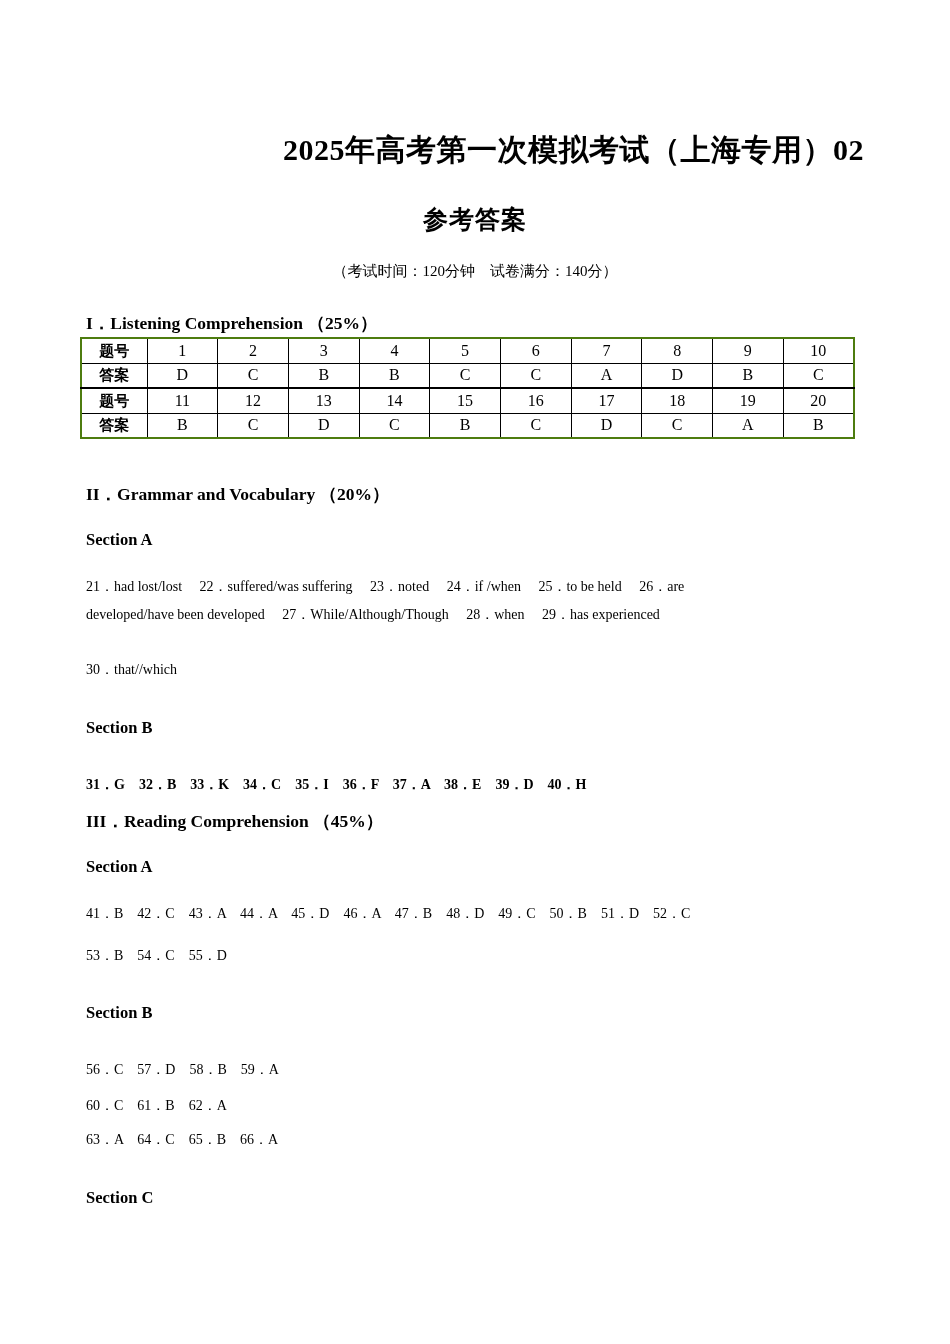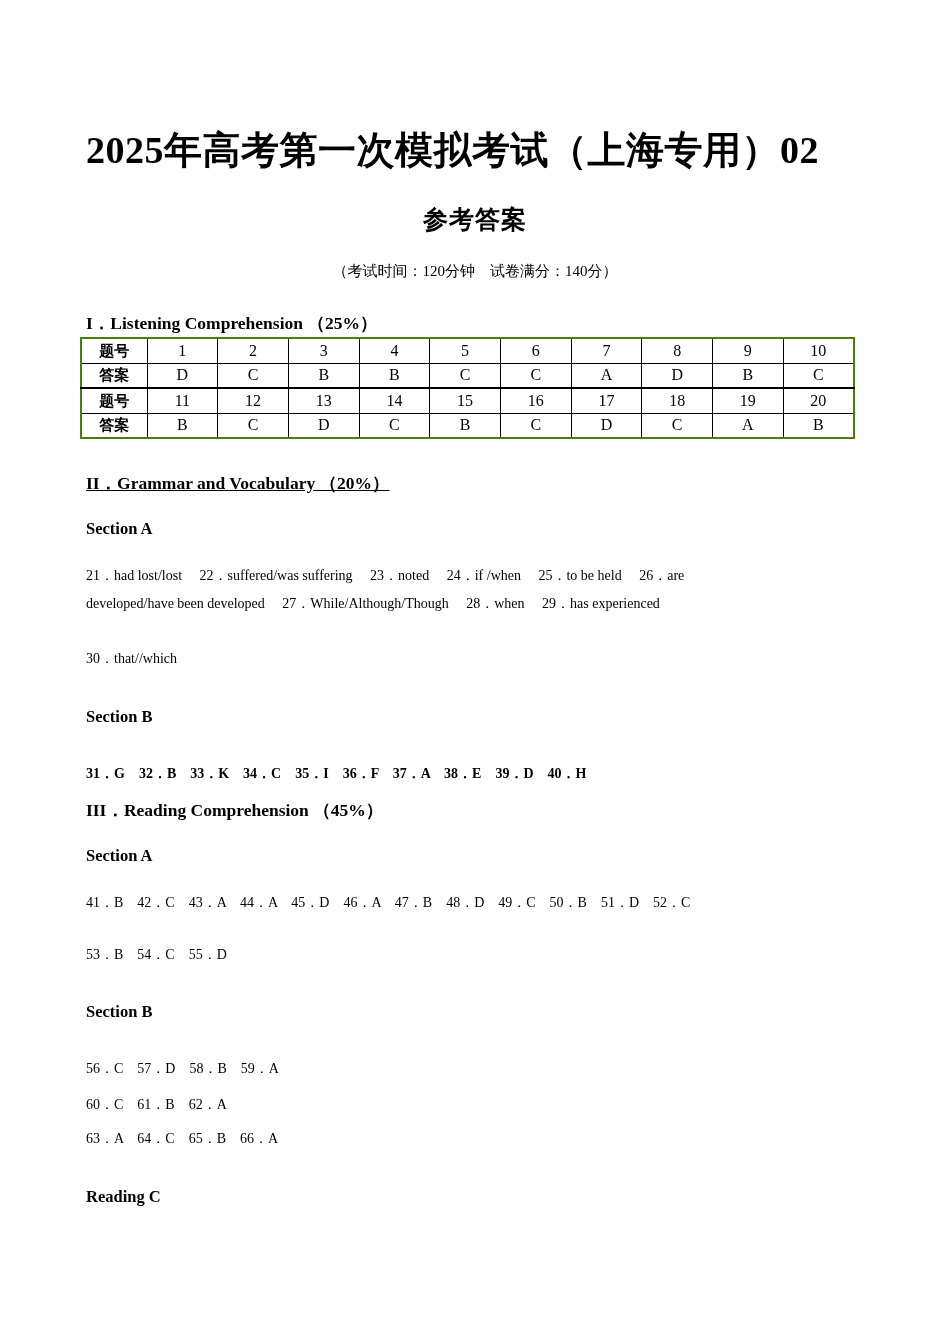--- a/index.html
+++ b/index.html
@@ -9,23 +9,23 @@
     width: 950px;
     height: 1344px;
     margin: 0 auto;
     background: #ffffff;
     color: #000000;
     font-family: "Liberation Serif", "DejaVu Serif", serif;
     padding: 132px 86px 0 86px;
     overflow: hidden;
   }
   .title {
-    font-size: 38px;
-    font-weight: bold;
-    text-align: left;
+    font-size: 30px;
+    font-weight: bold;
+    text-align: right;
     line-height: 36px;
     letter-spacing: 0.5px;
   }
   .subtitle {
     margin-top: 38px;
     font-size: 25px;
     font-weight: bold;
     text-align: center;
     line-height: 28px;
     letter-spacing: 1px;
@@ -36,21 +36,21 @@
     text-align: center;
     line-height: 18px;
   }
   .part-heading {
     font-size: 17.5px;
     font-weight: bold;
     line-height: 22px;
     white-space: nowrap;
   }
   .heading-listening { margin-top: 32px; }
-  .heading-grammar   { margin-top: 33px; text-decoration: underline; }
+  .heading-grammar   { margin-top: 44px; }
   .heading-reading   { margin-top: 15px; }
   .answer-table {
     margin-top: 3px;
     margin-left: -6px;
     width: 775px;
     border-collapse: collapse;
     table-layout: fixed;
     border: 2px solid #4d7c0f;
   }
   .answer-table td {
@@ -76,21 +76,21 @@
     white-space: nowrap;
   }
   .sl-grammar-a   { margin-top: 25px; }
   .l-21           { margin-top: 27px; }
   .l-dev          { margin-top: 8px; }
   .l-30           { margin-top: 35px; }
   .sl-grammar-b   { margin-top: 38px; }
   .l-31           { margin-top: 37px; font-weight: bold; }
   .sl-reading-a   { margin-top: 25px; }
   .l-41           { margin-top: 27px; }
-  .l-53           { margin-top: 32px; }
+  .l-53           { margin-top: 22px; }
   .sl-reading-b   { margin-top: 37px; }
   .l-56           { margin-top: 37px; }
   .l-60           { margin-top: 16px; }
   .l-63           { margin-top: 14px; }
   .sl-reading-c   { margin-top: 38px; }
 </style>
 </head>
 <body>
 
 <div class="page">
@@ -191,15 +191,15 @@
 
   <div class="ans-line l-41">41．B　42．C　43．A　44．A　45．D　46．A　47．B　48．D　49．C　50．B　51．D　52．C</div>
   <div class="ans-line l-53">53．B　54．C　55．D</div>
 
   <div class="section-label sl-reading-b">Section B</div>
 
   <div class="ans-line l-56">56．C　57．D　58．B　59．A</div>
   <div class="ans-line l-60">60．C　61．B　62．A</div>
   <div class="ans-line l-63">63．A　64．C　65．B　66．A</div>
 
-  <div class="section-label sl-reading-c">Reading C</div>
+  <div class="section-label sl-reading-c">Section C</div>
 
 </div>
 
 </body></html>

